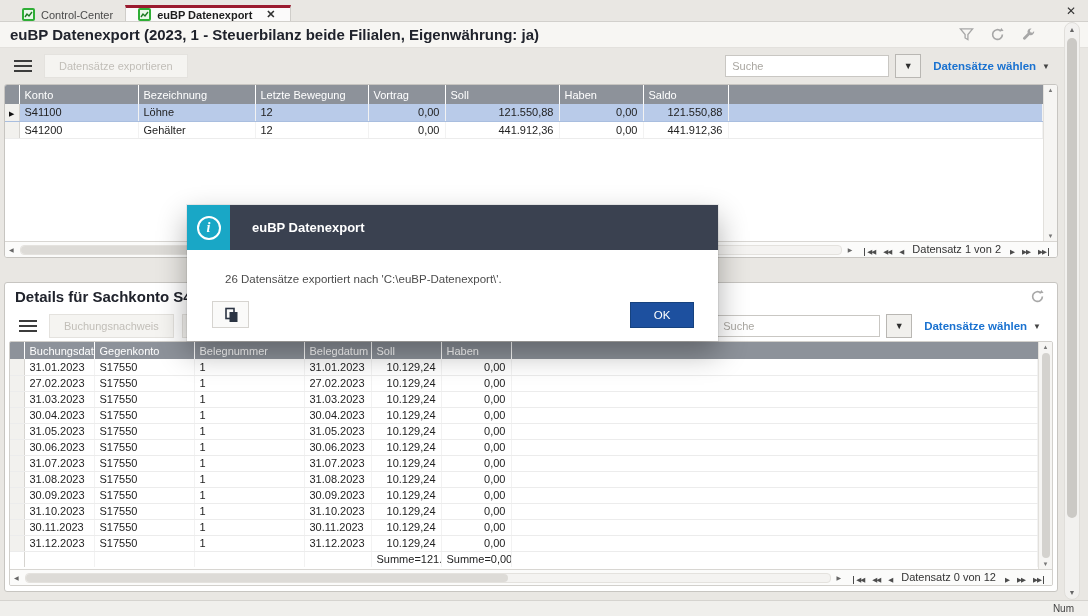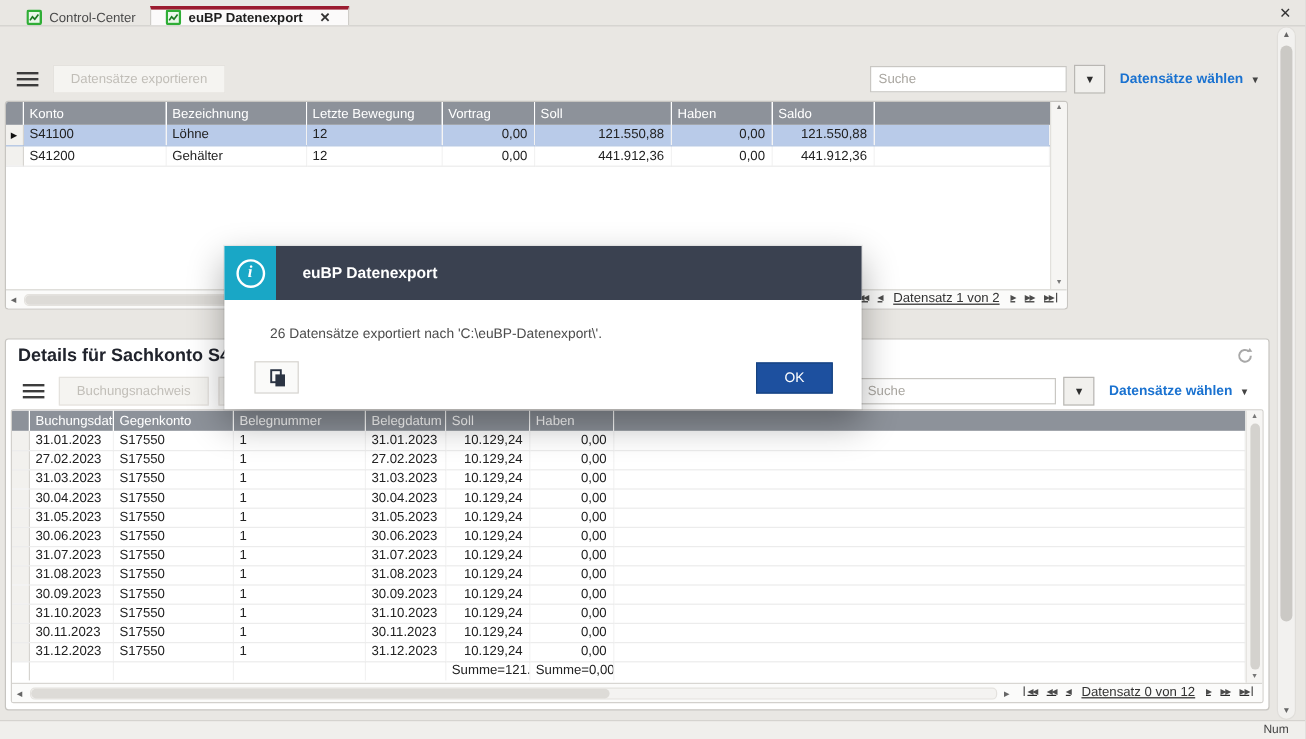--- a/index.html
+++ b/index.html
@@ -64,21 +64,21 @@
     align-items:center; padding:2px 0; }
   .vstrip .sarrow { font-size:6px; color:#777; }
   .vthumb { width:8px; border-radius:4px; background:#d4d2ce; flex:1; margin:3px 0; }
   .vthumb.hidden { visibility:hidden; }
   
   .bottombar { position:absolute; left:0; right:0; bottom:0; height:16px; background:#fbfbfa;
     border-top:1px solid #d8d6d2; display:flex; align-items:center; }
   .sarrow { font-size:6px; color:#666; padding:0 4px; }
   .htrack { flex:1; height:10px; margin:0 2px; background:#f4f3f1; border:1px solid #e4e2de; border-radius:4px; }
   .hthumb { width:60%; height:100%; background:#dddbd7; border-radius:4px; }
-  .pager { display:flex; align-items:flex-start; padding:0 4px;text-decoration:underline; }
+  .pager { display:flex; align-items:flex-end; padding:0 4px; }
   .nav { font-size:6.5px; letter-spacing:-1px; color:#4c4c4c; padding:0 4px; white-space:nowrap; }
   .nav.bar-l { border-left:1px solid #4c4c4c; padding-left:2px; margin-left:4px; }
   .nav.bar-r { border-right:1px solid #4c4c4c; padding-right:2px; margin-right:4px; }
   .pager-label { font-size:11px; color:#333; padding:0 5px; position:relative; top:-1px; }
   
   #section2 { position:absolute; left:4px; top:282px; width:1054px; height:310px; background:#fff;
     border:1px solid #c7c5c1; border-radius:3px; }
   #section2-title { position:absolute; left:10px; top:5px; font-size:15px; font-weight:bold; color:#20232c; }
   #section2-refresh { position:absolute; right:12px; top:6px; }
   #toolbar2 { left:14px; top:28px; right:10px; height:30px; }
@@ -127,37 +127,52 @@
         <rect x="0" y="0" width="13" height="13" rx="2" fill="#2fae36"></rect>
         <rect x="2" y="2" width="9" height="9" fill="#eaf7ea"></rect>
         <polyline points="3,9 5,6 7,8 10,4" fill="none" stroke="#1d7a23" stroke-width="1.4"></polyline>
       </svg>
       <span>euBP Datenexport</span>
       <span class="tab-close">✕</span>
     </div>
     <span id="window-close">✕</span>
   </div>
 
+  <div id="titlebar">
+    <span id="page-title">euBP Datenexport (2023, 1 - Steuerbilanz beide Filialen, Eigenwährung: ja)</span>
+    <div id="title-icons">
+      <svg class="gicon" viewBox="0 0 16 16">
+        <path d="M1.5 2h13l-5 6v5.5l-3-1.8V8z" fill="none" stroke="#9a9a9a" stroke-width="1.4"></path>
+      </svg>
+      <svg class="gicon" viewBox="0 0 16 16">
+        <path d="M13.2 8a5.2 5.2 0 1 1-1.6-3.7" fill="none" stroke="#9a9a9a" stroke-width="1.8"></path>
+        <polygon points="9.8,4.6 14.5,4.3 12.2,1" fill="#9a9a9a"></polygon>
+      </svg>
+      <svg class="gicon" viewBox="0 0 16 16">
+        <path d="M14 4.3a3.6 3.6 0 0 1-4.8 4.2l-4.7 4.7a1.5 1.5 0 0 1-2.1-2.1l4.7-4.7A3.6 3.6 0 0 1 11.3 1.6L9.5 3.4l.5 2.2 2.2.5z" fill="#9a9a9a"></path>
+      </svg>
+    </div>
+  </div>
 
   <div class="toolbar" id="toolbar1" style="left:14px; top:52px; right:32px; height:28px;">
     <div class="hamburger">
         <i></i>
       </div>
     <button class="btn-disabled">Datensätze exportieren</button>
     <div class="tb-right">
       <input class="search-input" type="text" placeholder="Suche" style="">
       <div class="filter-btn">
         <span>▼</span>
       </div>
       <span class="choose">Datensätze wählen</span>
       <span class="choose-caret">▼</span>
     </div>
   </div>
 
-  <div class="gridbox" id="grid1box" style="left:4px; top:84px; width:886px; height:174px;">
+  <div class="gridbox" id="grid1box" style="left:4px; top:84px; width:1054px; height:174px;">
     <div class="grid-body">
       <table id="grid1">
         <colgroup>
           <col style="width:14px">
             <col style="width:119px">
             <col style="width:117px">
             <col style="width:113px">
           <col style="width:77px">
             <col style="width:114px">
             <col style="width:84px">

